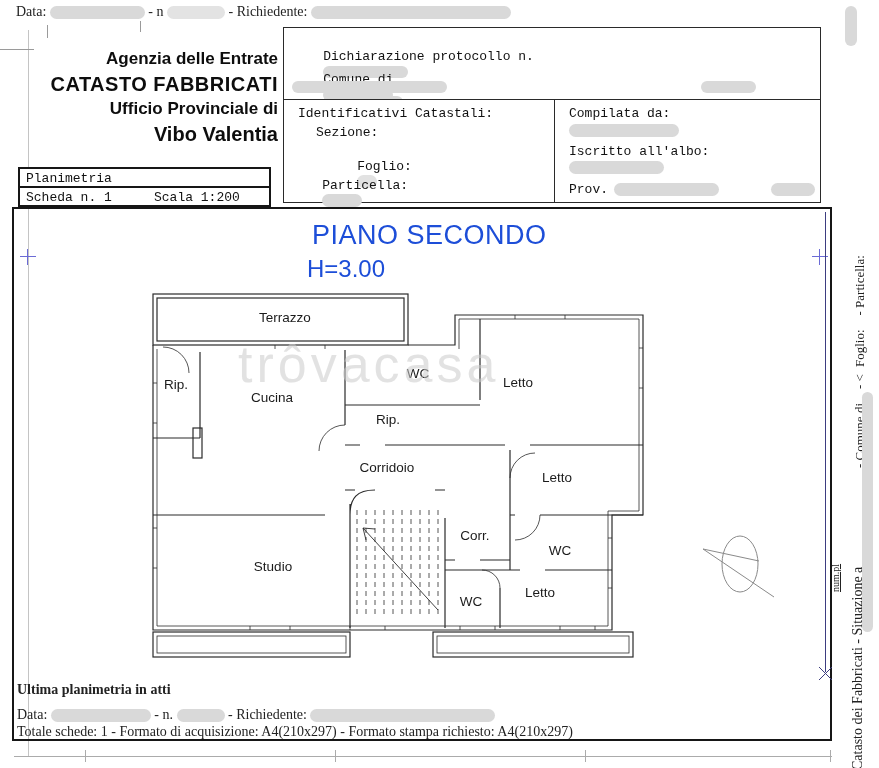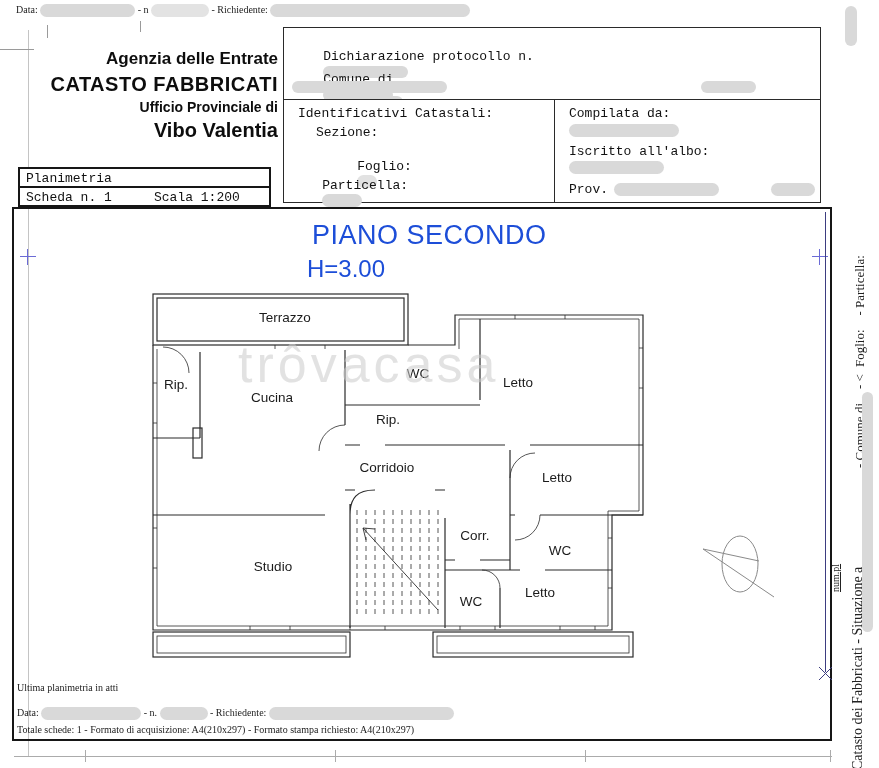--- a/index.html
+++ b/index.html
@@ -2,21 +2,21 @@
 <html><head>
 <meta charset="utf-8">
 <style>
   html,body{margin:0;padding:0;}
   body{
     width:879px;height:768px;position:relative;background:#ffffff;
     font-family:"Liberation Serif",serif;color:#1a1a1a;overflow:hidden;
   }
   .abs{position:absolute;}
   .mono{font-family:"Liberation Mono",monospace;font-size:13px;color:#111;white-space:pre;}
-  .serif{font-family:"Liberation Serif",serif;font-size:10px;color:#222;white-space:nowrap;}
+  .serif{font-family:"Liberation Serif",serif;font-size:14px;color:#222;white-space:nowrap;}
   .sans{font-family:"Liberation Sans",sans-serif;color:#1d4ed8;text-align:center;}
   .blob{display:inline-block;background:#d9d9d9;border-radius:7px;height:13px;vertical-align:middle;}
   .vblob{position:absolute;background:#d9d9d9;border-radius:7px;}
   .hline{position:absolute;background:#9a9a9a;}
   .vline{position:absolute;background:#9a9a9a;}
   .box{position:absolute;border:1px solid #2a2a2a;background:#fff;}
   .frame{position:absolute;border:2px solid #161616;}
   .vanchor{position:absolute;width:0;height:0;}
   .vanchor .vin{
     transform-origin:0 0;transform:rotate(-90deg);
@@ -44,21 +44,21 @@
 </div>
 
 <div class="vline" style="left:28px;top:30px;width:1px;height:727px;background:#c4c4c4;"></div>
 <div class="hline" style="left:0px;top:49px;width:34px;height:1px;"></div>
 <div class="vline" style="left:47px;top:25px;width:1px;height:13px;"></div>
 <div class="vline" style="left:140px;top:21px;width:1px;height:11px;"></div>
 
 <div class="abs agency" style="left:38px;top:48px;width:240px;">
   <div style="font-size:17px;font-weight:bold;">Agenzia delle Entrate</div>
   <div style="font-size:20px;font-weight:bold;letter-spacing:.5px;">CATASTO FABBRICATI</div>
-  <div style="font-size:14px;font-weight:bold;">Ufficio Provinciale di</div>
+  <div style="font-size:17px;font-weight:bold;">Ufficio Provinciale di</div>
   <div style="font-size:20px;font-weight:bold;">Vibo Valentia</div>
 </div>
 
 <div class="box" style="left:283px;top:27px;width:536px;height:72px;">
   <div class="abs mono" style="left:8px;top:6px;">
     <span>Dichiarazione protocollo n.</span>
     <span class="blob" style="width:85px;height:12px;"></span>
     <span>del</span>
     <span class="blob" style="width:80px;height:12px;"></span>
   </div>
@@ -213,21 +213,21 @@
   </div>
 </div>
 <span class="vblob" style="left:862px;top:392px;width:11px;height:240px;"></span>
 
 <div class="vanchor" style="left:830px;top:592px;">
   <div class="vin bluenote" style="font-size:10px;">
     <span>num.pl</span>
   </div>
 </div>
 
-<div class="abs serif" style="left:17px;top:682px;">Ultima planimetria in atti</div>
+<div class="abs serif" style="left:17px;top:682px;font-weight:bold;">Ultima planimetria in atti</div>
 
 <div class="abs serif" style="left:17px;top:707px;">
   <span>Data:</span>
   <span class="blob" style="width:100px;"></span>
   <span>- n.</span>
   <span class="blob" style="width:48px;"></span>
   <span>- Richiedente:</span>
   <span class="blob" style="width:185px;"></span>
 </div>
 

